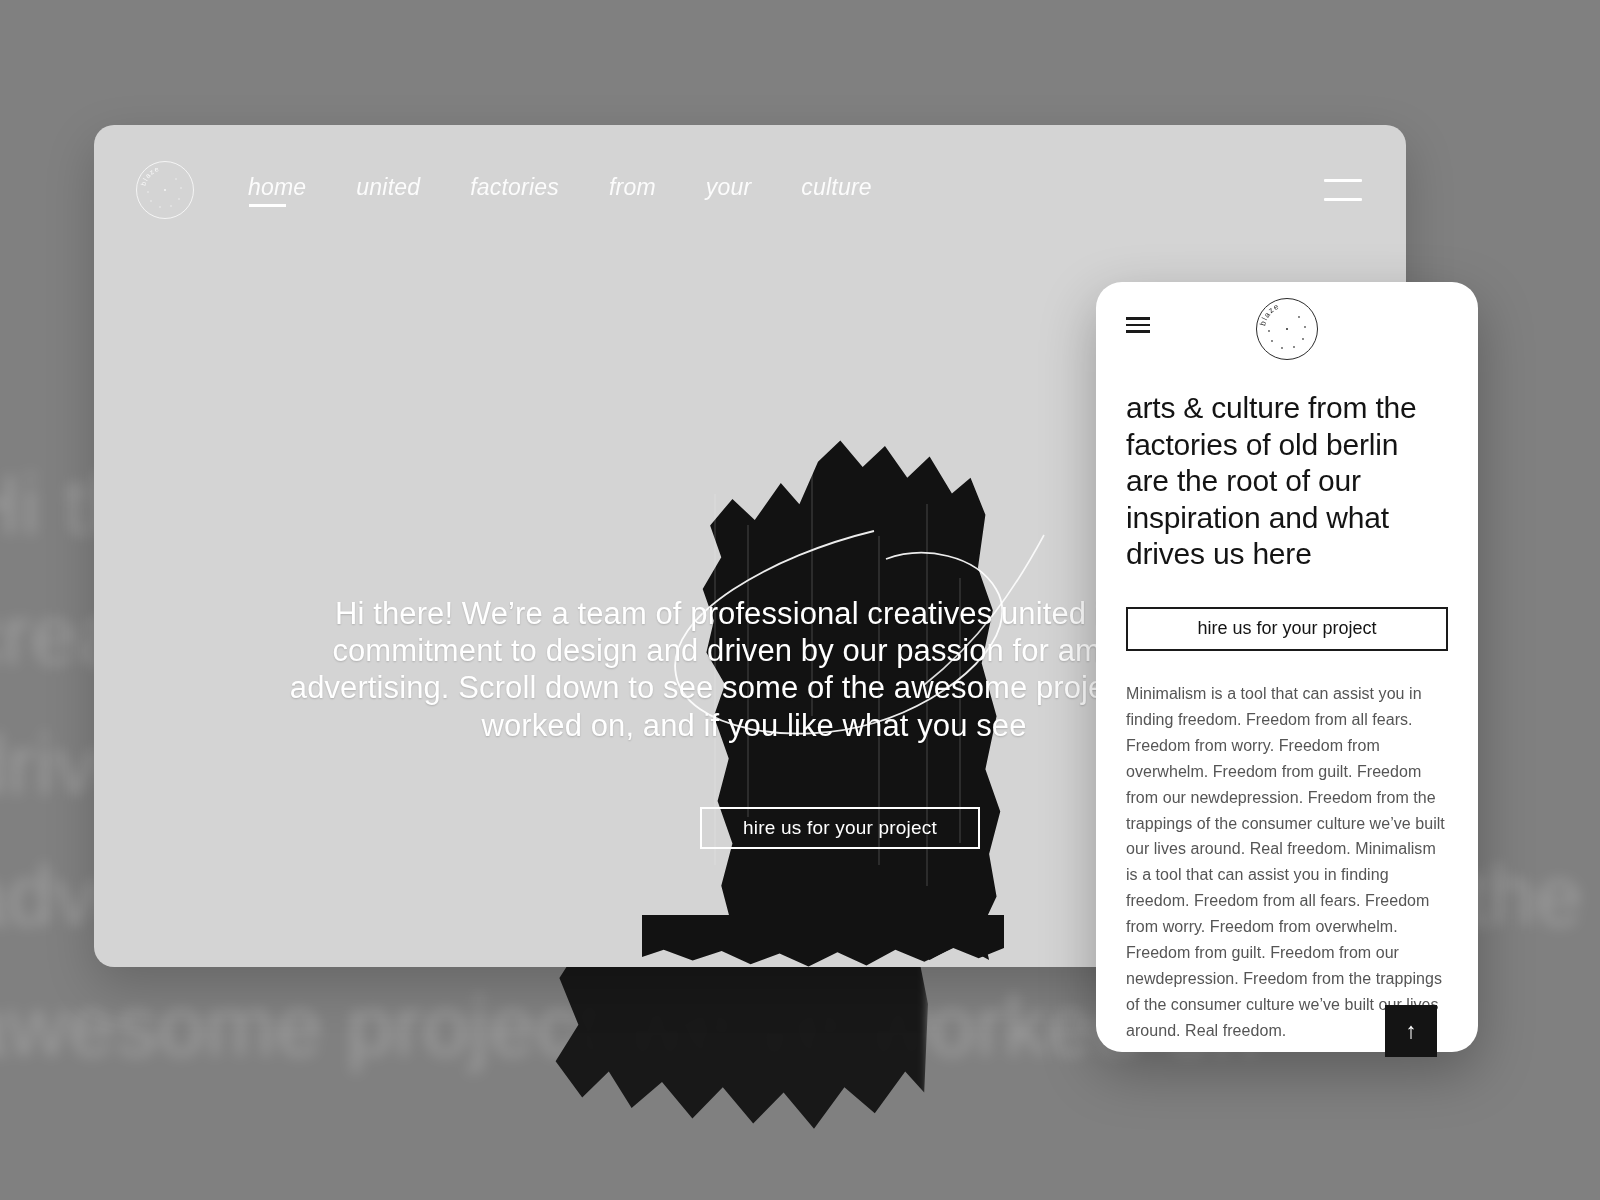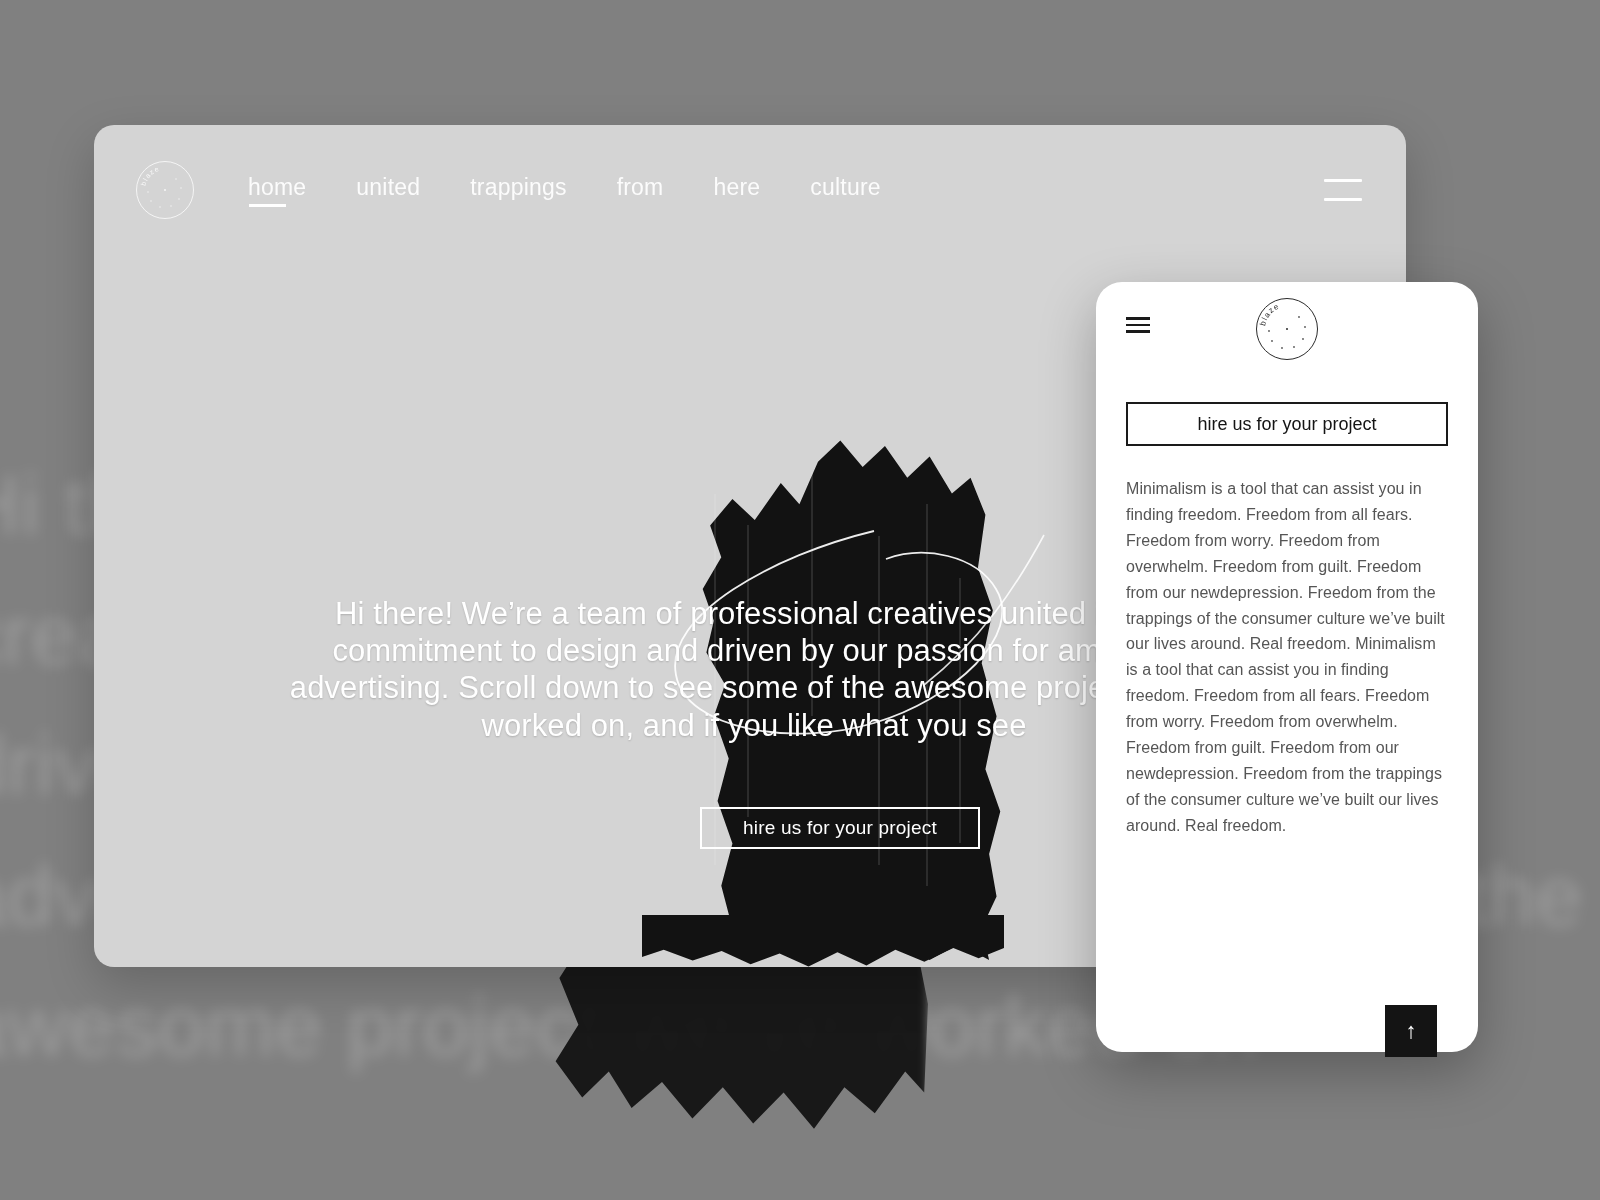--- a/index.html
+++ b/index.html
@@ -89,20 +89,21 @@
     border-radius: 50%;
     border: 1.4px solid rgba(255,255,255,0.75);
   }
   .logo-badge svg { position: absolute; inset: 0; }
 
   #desktop-menu {
     display: flex;
     align-items: flex-end;
     gap: 50px;
     margin-left: 54px;
+    font-style: italic;
   }
   .nav-link {
     position: relative;
     font-size: 23px;
     font-weight: 400;
     color: rgba(255,255,255,0.92);
     letter-spacing: 0.2px;
     cursor: pointer;
     padding-bottom: 6px;
     white-space: nowrap;
@@ -375,23 +376,23 @@
         <circle cx="35" cy="45" r="0.8" fill="rgba(255,255,255,0.65)"></circle>
         <circle cx="24" cy="46" r="0.8" fill="rgba(255,255,255,0.65)"></circle>
         <circle cx="15" cy="40" r="0.8" fill="rgba(255,255,255,0.65)"></circle>
         <circle cx="12" cy="31" r="0.8" fill="rgba(255,255,255,0.65)"></circle>
       </svg>
     </div>
 
     <nav id="desktop-menu">
       <a class="nav-link active">home</a>
       <a class="nav-link">united</a>
-      <a class="nav-link">trappings</a>
+      <a class="nav-link">factories</a>
       <a class="nav-link">from</a>
-      <a class="nav-link">here</a>
+      <a class="nav-link">your</a>
       <a class="nav-link">culture</a>
     </nav>
 
     <div id="desktop-hamburger">
       <span></span>
         <span></span>
     </div>
   </div>
 </div>
 
@@ -419,20 +420,21 @@
         <circle cx="47" cy="41" r="0.9" fill="#555"></circle>
         <circle cx="38" cy="49" r="0.9" fill="#555"></circle>
         <circle cx="26" cy="50" r="0.9" fill="#555"></circle>
         <circle cx="16" cy="43" r="0.9" fill="#555"></circle>
         <circle cx="13" cy="33" r="0.9" fill="#555"></circle>
       </svg>
     </div>
   </div>
 
   <div id="mobile-body">
+    <h1 id="mobile-headline">arts &amp; culture from the factories of old berlin are the root of our inspiration and what drives us here</h1>
 
     <button id="mobile-cta">hire us for your project</button>
 
     <p id="mobile-paragraph">Minimalism is a tool that can assist you in finding freedom. Freedom from all fears. Freedom from worry. Freedom from overwhelm. Freedom from guilt. Freedom from our newdepression. Freedom from the trappings of the consumer culture we’ve built our lives around. Real freedom. Minimalism is a tool that can assist you in finding freedom. Freedom from all fears. Freedom from worry. Freedom from overwhelm. Freedom from guilt. Freedom from our newdepression. Freedom from the trappings of the consumer culture we’ve built our lives around. Real freedom.</p>
   </div>
 </div>
 
 <button id="scroll-top">↑</button>
 
 </body></html>

